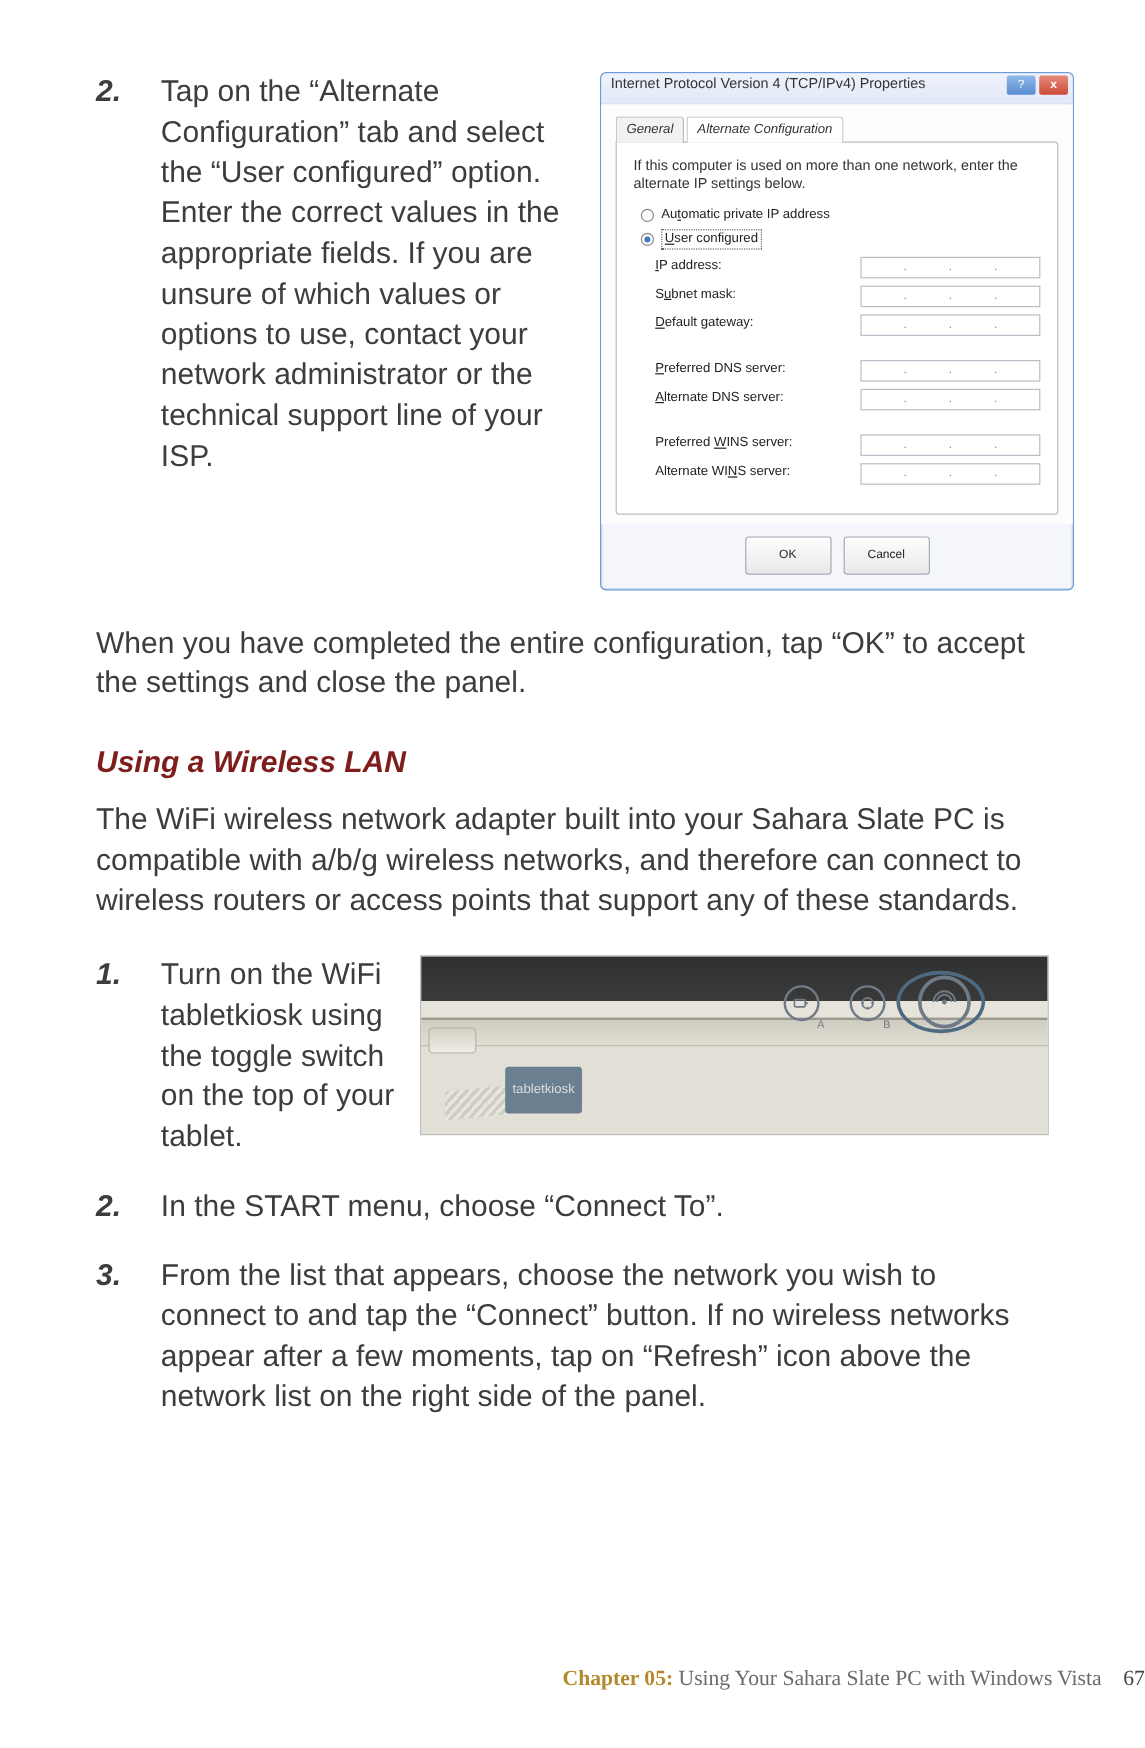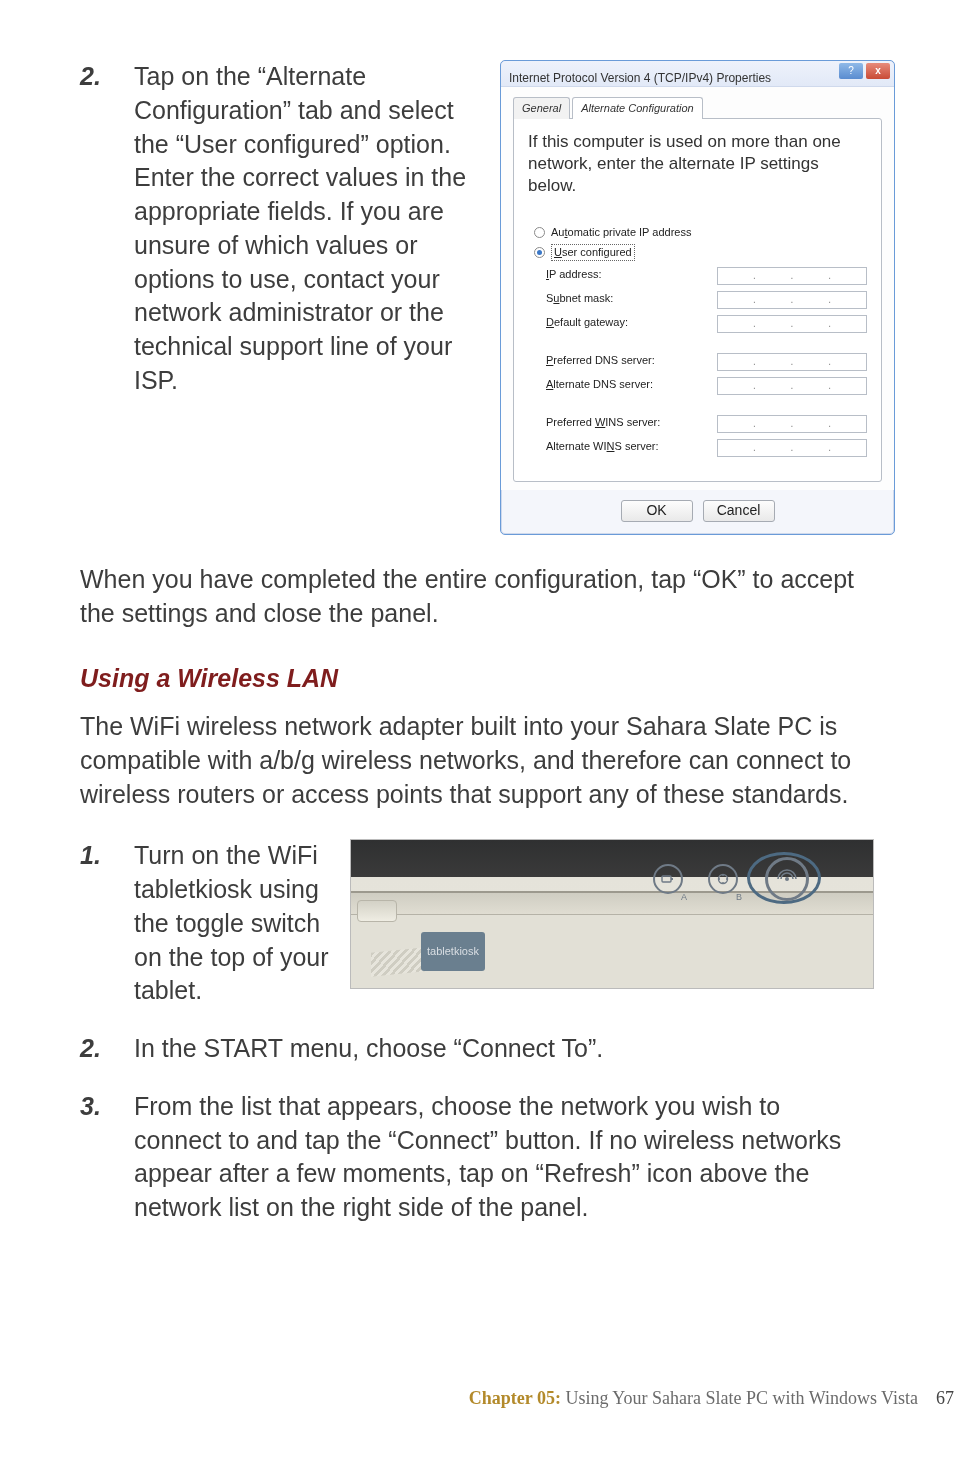--- a/index.html
+++ b/index.html
@@ -46,21 +46,21 @@
     width: 395px;
     font-family: "Segoe UI", Tahoma, sans-serif;
     font-size: 11.5px;
     color: #222;
     box-shadow: 0 0 0 1px #cfd9ec inset;
     position: relative;
   }
   .win-titlebar {
     height: 26px;
     display: flex;
-    align-items: flex-end;
+    align-items: flex-start;
     padding-left: 8px;
     background: linear-gradient(#eef2fb,#e2e9f7);
     border-bottom: 1px solid #cfd9ec;
     border-radius: 5px 5px 0 0;
     position: relative;
   }
   .win-title { font-size: 12px; color: #333; }
   .win-btns { position: absolute; right: 4px; top: 2px; display: flex; gap: 3px; }
   .win-btn {
     width: 24px; height: 16px;
@@ -83,41 +83,41 @@
     color: #333;
     font-style: italic;
   }
   .tab.active { background: #fff; position: relative; z-index: 2; }
   .tabpanel {
     border: 1px solid #b8bec7;
     background: #fff;
     padding: 12px 14px 18px;
     border-radius: 0 3px 3px 3px;
   }
-  .hint { font-size: 17px; color: #333; margin-bottom: 28px; line-height: 1.3; }
+  .hint { font-size: 12px; color: #333; margin-bottom: 10px; line-height: 1.3; }
   .radio-row { display: flex; align-items: center; gap: 6px; margin: 4px 0 4px 6px; font-size: 11px; color: #222; }
   .radio {
     width: 11px; height: 11px; border: 1px solid #8a8a8a; border-radius: 50%; display: inline-block; position: relative; background: #fff;
   }
   .radio.checked::after {
     content: ""; position: absolute; left: 2px; top: 2px; width: 5px; height: 5px; border-radius: 50%; background: #3b78c7;
   }
   .dotted { border: 1px dotted #666; padding: 0 2px; }
   .field-row { display: flex; align-items: flex-start; justify-content: space-between; margin: 6px 0 6px 18px; font-size: 11px; }
   .field-label { color: #222; }
   .field-label .u { text-decoration: underline; }
   .ip-input {
     width: 150px; height: 18px; border: 1px solid #b8bec7; background: #fff; display: flex; align-items: center; justify-content: space-evenly; color: #888; font-size: 10px;
   }
   .group-gap { height: 8px; }
   .win-footer { display: flex; justify-content: center; gap: 10px; padding: 10px 0 12px; }
   .win-footer .btn {
-    width: 72px; height: 22px; border: 1px solid #a6abb3; border-radius: 3px;
+    width: 72px; height: 32px; border: 1px solid #a6abb3; border-radius: 3px;
     background: linear-gradient(#fdfdfd,#e9e9e9);
-    font-size: 14px; display: flex; align-items: center; justify-content: center; color: #222;
+    font-size: 10px; display: flex; align-items: center; justify-content: center; color: #222;
   }
 
   
   .tablet-photo {
     width: 100%;
     height: 150px;
     border: 1px solid #bbb;
     background: linear-gradient(180deg,#2f3031 0%, #3a3a3a 25%, #e5e3da 25%, #e7e5dc 100%);
     position: relative;
     overflow: hidden;

